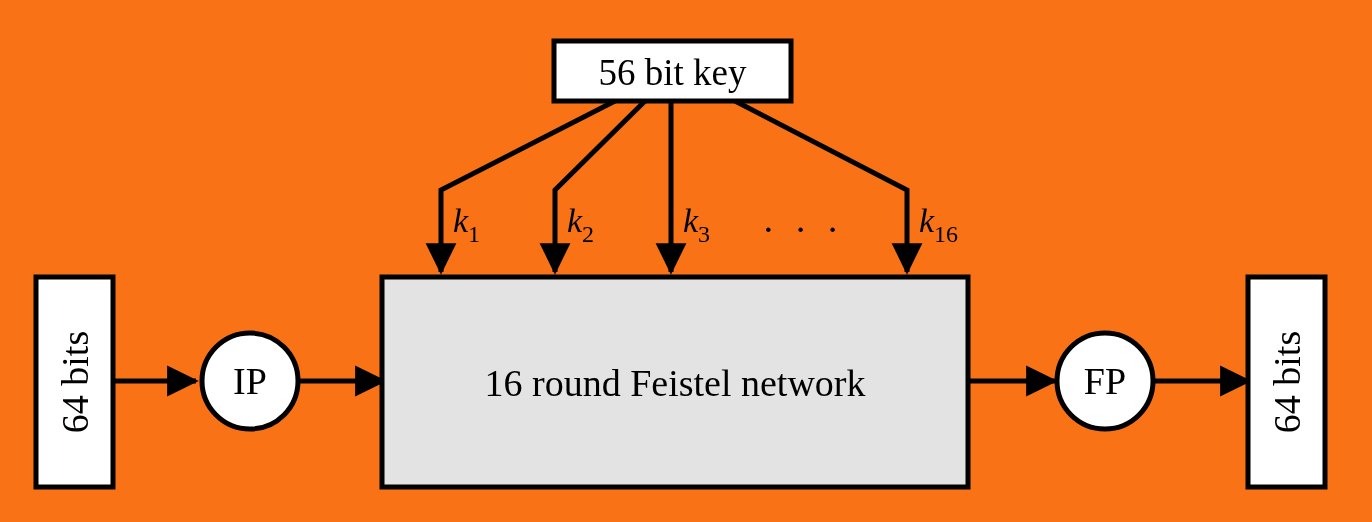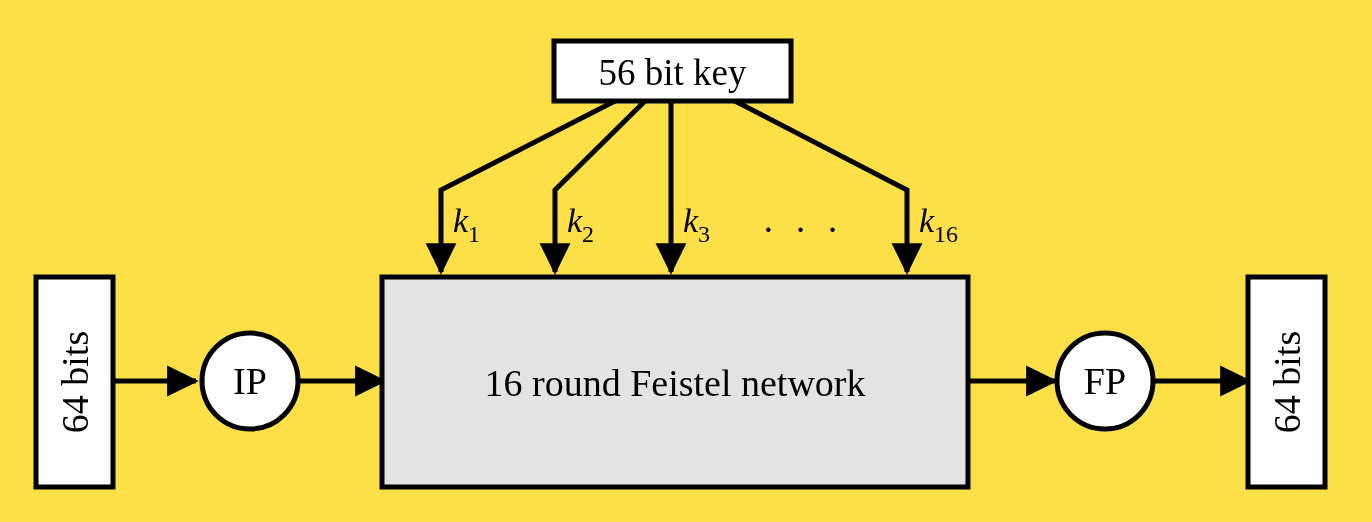--- a/index.html
+++ b/index.html
@@ -4,21 +4,21 @@
 <style>
   html, body {
     margin: 0;
     padding: 0;
     background: #ffffff;
   }
   #stage {
     position: relative;
     width: 1372px;
     height: 522px;
-    background: #fde047;
+    background: #f97316;
     overflow: hidden;
     font-family: "Liberation Serif", "DejaVu Serif", serif;
   }
   svg.diagram {
     position: absolute;
     left: 0;
     top: 0;
     width: 1372px;
     height: 522px;
   }

